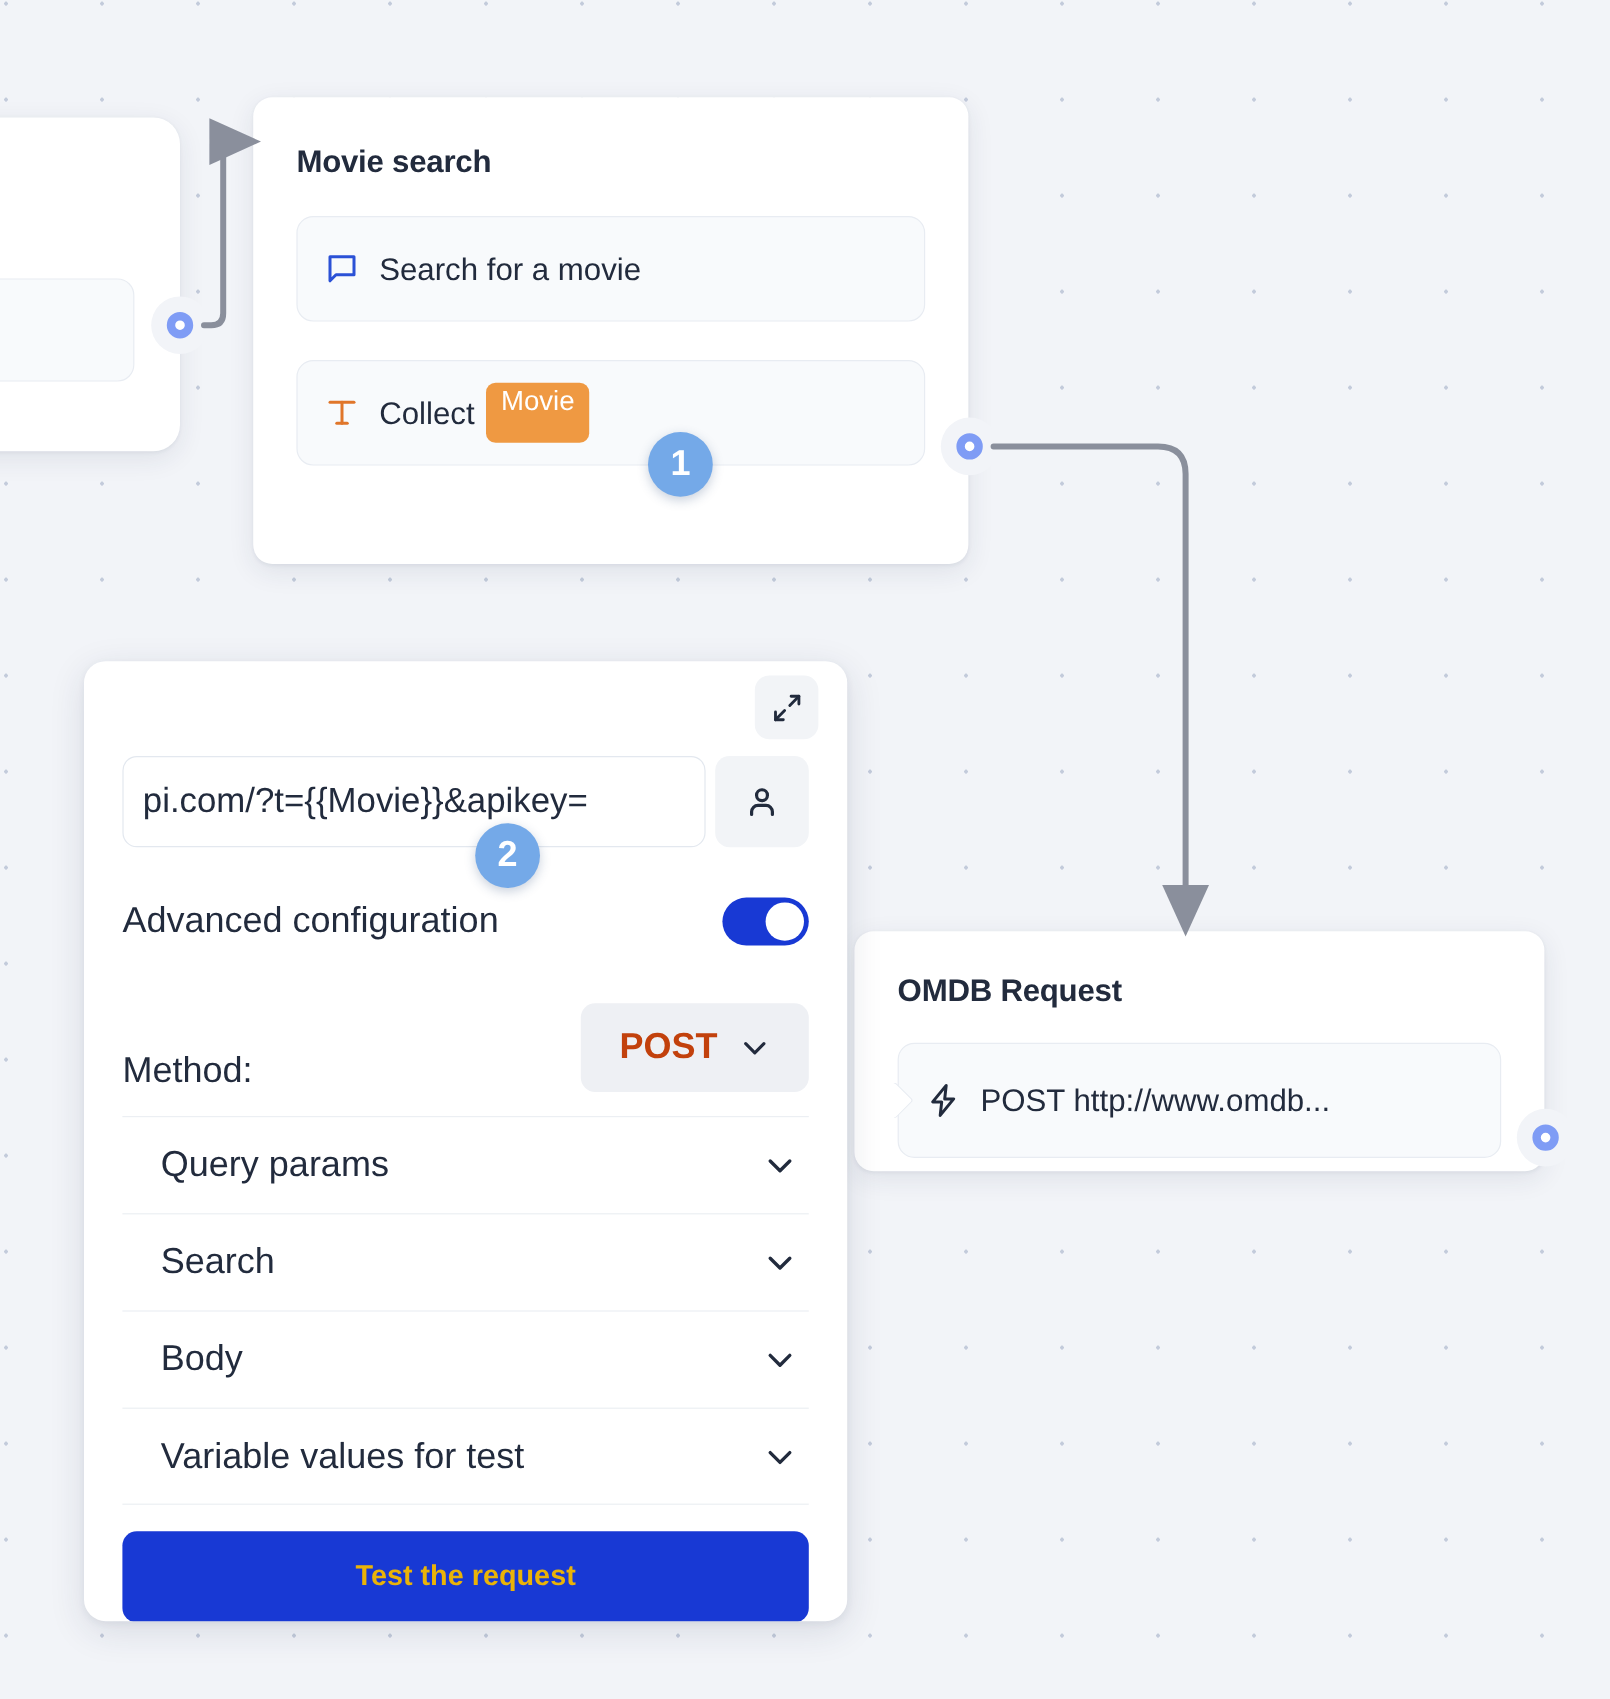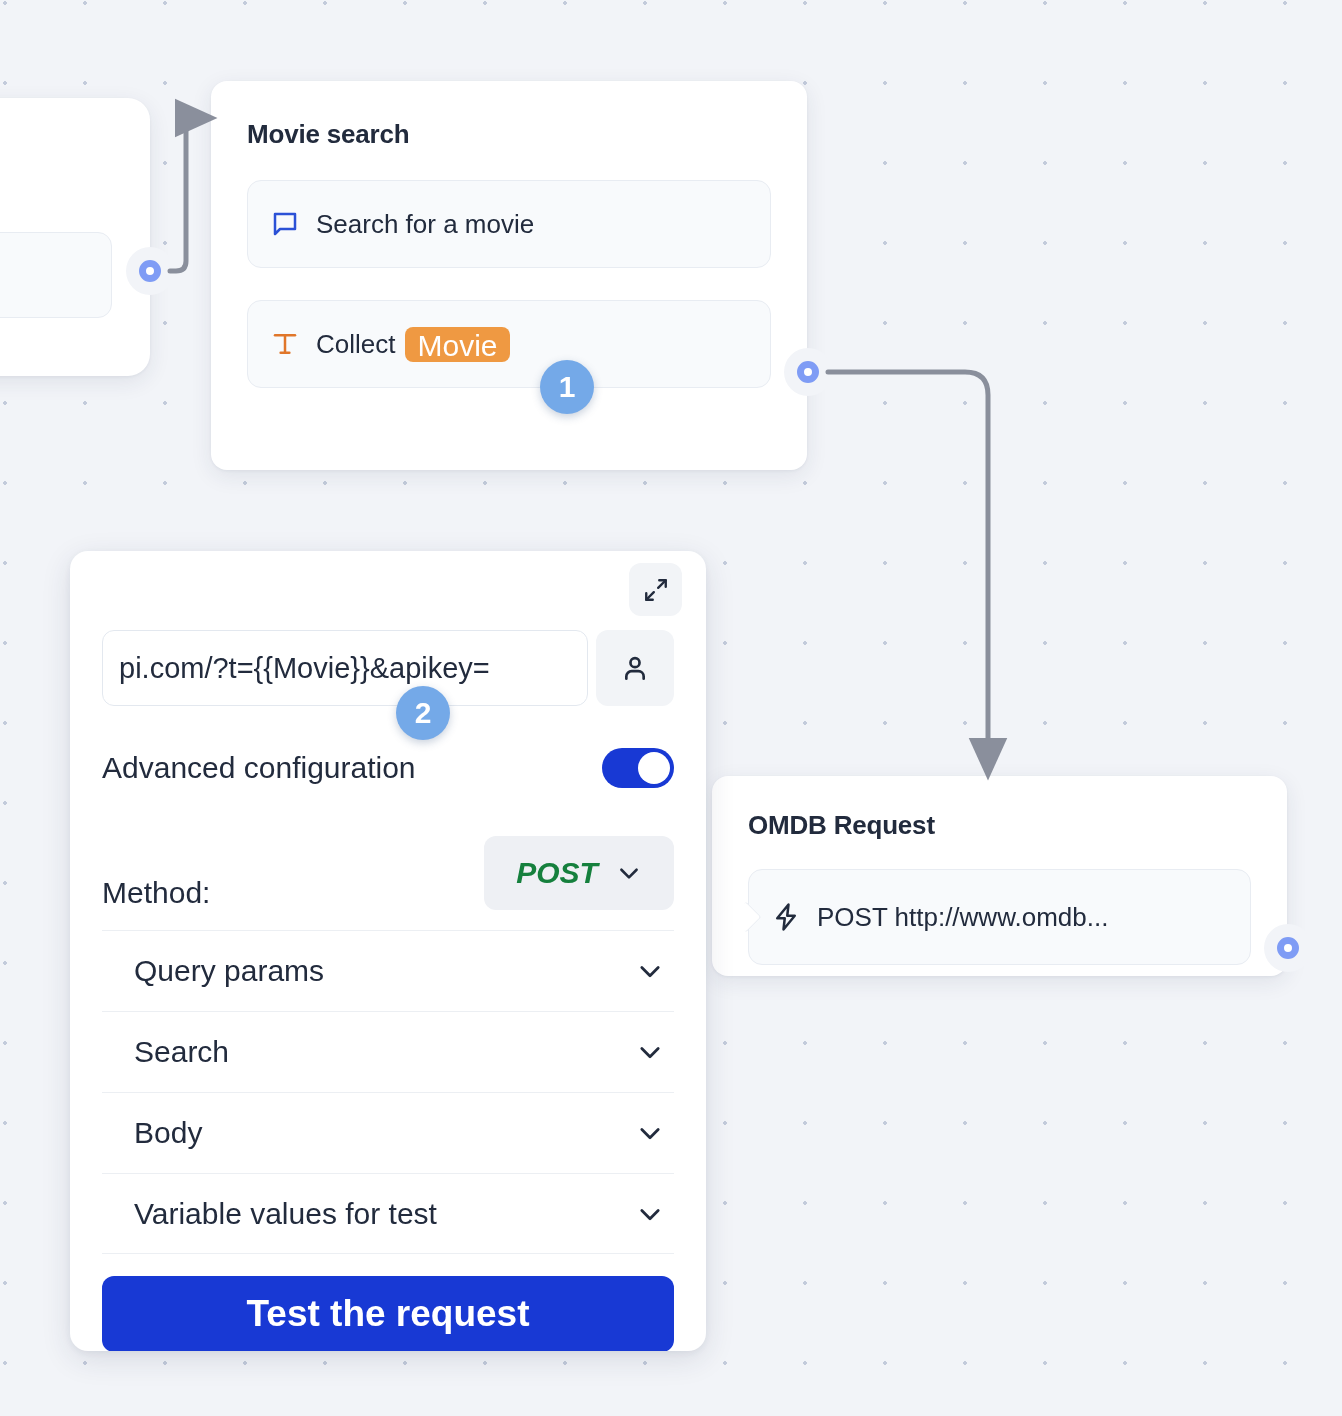--- a/index.html
+++ b/index.html
@@ -122,22 +122,22 @@
     height: 389px;
     padding: 38px 36px;
   }
   #node-movie .node-title { margin-bottom: 30px; }
   #node-movie .node-row + .node-row { margin-top: 32px; }
 
   .tag-chip {
     background: #ef9942;
     color: #ffffff;
     border-radius: 8px;
-    padding: 4px 12px 1px;
-    font-size: 30px;
+    padding: 4px 12px 23px;
+    font-size: 23px;
     line-height: 1;
   }
 
   
   #node-omdb {
     left: 712px;
     top: 776px;
     width: 575px;
     height: 200px;
     padding: 34px 36px;
@@ -258,46 +258,45 @@
     background: #eef0f4;
     border-radius: 12px;
     height: 74px;
     min-width: 190px;
     display: flex;
     align-items: center;
     justify-content: center;
     gap: 18px;
     font-size: 30px;
     font-weight: 700;
-    color: #15803d;
+    color: #c2410c;
     cursor: pointer;
     padding: 0 22px;
-    font-style: italic;
   }
 
   .accordion { margin-top: 20px; }
   .acc-item {
     display: flex;
     align-items: center;
     justify-content: space-between;
     height: 81px;
     border-top: 1px solid #eceff3;
     padding: 0 10px 0 32px;
     cursor: pointer;
   }
   .acc-item:last-of-type { border-bottom: 1px solid #eceff3; }
   .acc-label { font-size: 30px; color: #222b3d; }
 
   .test-btn {
     margin: 22px 0 0;
     height: 76px;
     background: #1839d4;
     border-radius: 12px;
-    color: #ffffff;
-    font-size: 37px;
+    color: #eab308;
+    font-size: 24px;
     font-weight: 700;
     display: flex;
     align-items: center;
     justify-content: center;
     cursor: pointer;
   }
 
   svg { display: block; }
   .edges { position: absolute; inset: 0; pointer-events: none; z-index: 5; }
 </style>

